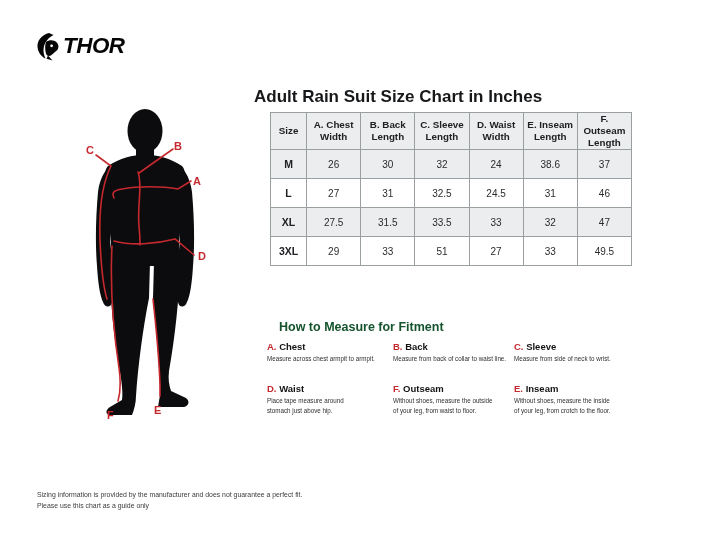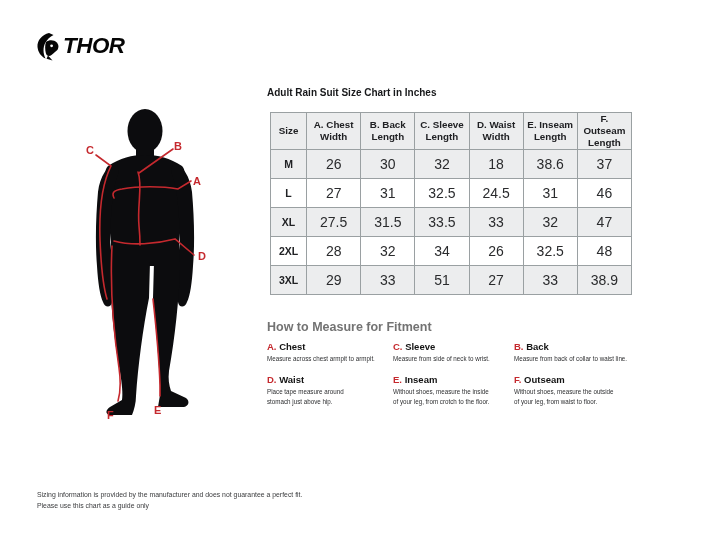--- a/index.html
+++ b/index.html
@@ -14,45 +14,45 @@
   .brand {
     font-weight:bold; font-style:italic; font-size:22px; letter-spacing:-0.5px;
     color:#050505; transform:scaleX(1.02); transform-origin:0 50%;
   }
 
   
   .figure { position:absolute; left:70px; top:100px; }
   .figure text { font-family:"Liberation Sans", sans-serif; font-weight:bold; font-size:11px; fill:#c5292e; }
 
   
-  .title { position:absolute; left:267px; top:87px; font-size:10px; font-weight:bold; color:#17181a; }
+  .title { position:absolute; left:254px; top:87px; font-size:17px; font-weight:bold; color:#17181a; }
 
   
   table.size-table {
     position:absolute; left:270px; top:112px; width:362px;
     border-collapse:collapse; table-layout:fixed;
   }
   .size-table th, .size-table td {
     border:1px solid #9aa0a2; text-align:center; vertical-align:middle; padding:0 1px;
   }
   .size-table thead th {
     height:29px; font-size:9.8px; line-height:12px; font-weight:bold;
     background:#ecedee; color:#202124;
   }
   .size-table tbody tr { height:29px; }
   .size-table tbody tr:nth-child(odd) { background:#ecedee; }
   .size-table tbody tr:nth-child(even) { background:#ffffff; }
   .size-table tbody th { font-size:10.5px; font-weight:bold; color:#202124; }
-  .size-table tbody td { font-size:14px; font-weight:normal; color:#2a2b2d; }
-
-  
-  .measure-heading { position:absolute; left:267px; top:320px; font-size:12.5px; font-weight:bold; color:#737373; }
+  .size-table tbody td { font-size:10px; font-weight:normal; color:#2a2b2d; }
+
+  
+  .measure-heading { position:absolute; left:279px; top:320px; font-size:12.5px; font-weight:bold; color:#14532d; }
   .measure-grid {
     position:absolute; left:267px; top:341px; width:400px;
-    display:grid; grid-template-columns:126px 121px 150px; row-gap:9px;
+    display:grid; grid-template-columns:126px 121px 150px; row-gap:18px;
   }
   .m-title { font-size:9.5px; font-weight:bold; color:#131313; margin-bottom:2px; }
   .m-title .letter { color:#c5292e; }
   .m-desc {
     font-size:8px; line-height:10.5px; color:#2e2f31;
     transform:scaleX(0.78); transform-origin:0 0; white-space:nowrap;
   }
   .m-desc span { display:block; }
 
   
@@ -125,21 +125,21 @@
         <th>E. Inseam Length</th>
         <th>F. Outseam Length</th>
       </tr>
     </thead>
     <tbody>
       <tr>
         <th>M</th>
         <td>26</td>
         <td>30</td>
         <td>32</td>
-        <td>18</td>
+        <td>24</td>
         <td>38.6</td>
         <td>37</td>
       </tr>
       <tr>
         <th>L</th>
         <td>27</td>
         <td>31</td>
         <td>32.5</td>
         <td>24.5</td>
         <td>31</td>
@@ -148,101 +148,92 @@
       <tr>
         <th>XL</th>
         <td>27.5</td>
         <td>31.5</td>
         <td>33.5</td>
         <td>33</td>
         <td>32</td>
         <td>47</td>
       </tr>
       <tr>
-        <th>2XL</th>
-        <td>28</td>
-        <td>32</td>
-        <td>34</td>
-        <td>26</td>
-        <td>32.5</td>
-        <td>48</td>
-      </tr>
-      <tr>
         <th>3XL</th>
         <td>29</td>
         <td>33</td>
         <td>51</td>
         <td>27</td>
         <td>33</td>
-        <td>38.9</td>
+        <td>49.5</td>
       </tr>
     </tbody>
   </table>
 
   <div class="measure-heading">How to Measure for Fitment</div>
 
   <div class="measure-grid">
     <div class="m-item">
       <div class="m-title">
         <span class="letter">A.</span>
         <span>Chest</span>
       </div>
       <div class="m-desc">
         <span>Measure across chest armpit to armpit.</span>
         <span></span>
       </div>
     </div>
     <div class="m-item">
       <div class="m-title">
+        <span class="letter">B.</span>
+        <span>Back</span>
+      </div>
+      <div class="m-desc">
+        <span>Measure from back of collar to waist line.</span>
+        <span></span>
+      </div>
+    </div>
+    <div class="m-item">
+      <div class="m-title">
         <span class="letter">C.</span>
         <span>Sleeve</span>
       </div>
       <div class="m-desc">
         <span>Measure from side of neck to wrist.</span>
         <span></span>
       </div>
     </div>
     <div class="m-item">
       <div class="m-title">
-        <span class="letter">B.</span>
-        <span>Back</span>
-      </div>
-      <div class="m-desc">
-        <span>Measure from back of collar to waist line.</span>
-        <span></span>
-      </div>
-    </div>
-    <div class="m-item">
-      <div class="m-title">
         <span class="letter">D.</span>
         <span>Waist</span>
       </div>
       <div class="m-desc">
         <span>Place tape measure around</span>
         <span>stomach just above hip.</span>
       </div>
     </div>
     <div class="m-item">
       <div class="m-title">
+        <span class="letter">F.</span>
+        <span>Outseam</span>
+      </div>
+      <div class="m-desc">
+        <span>Without shoes, measure the outside</span>
+        <span>of your leg, from waist to floor.</span>
+      </div>
+    </div>
+    <div class="m-item">
+      <div class="m-title">
         <span class="letter">E.</span>
         <span>Inseam</span>
       </div>
       <div class="m-desc">
         <span>Without shoes, measure the inside</span>
         <span>of your leg, from crotch to the floor.</span>
-      </div>
-    </div>
-    <div class="m-item">
-      <div class="m-title">
-        <span class="letter">F.</span>
-        <span>Outseam</span>
-      </div>
-      <div class="m-desc">
-        <span>Without shoes, measure the outside</span>
-        <span>of your leg, from waist to floor.</span>
       </div>
     </div>
   </div>
 
   <div class="footer">
     <div>Sizing information is provided by the manufacturer and does not guarantee a perfect fit.</div>
     <div>Please use this chart as a guide only</div>
   </div>
 
 </div>

